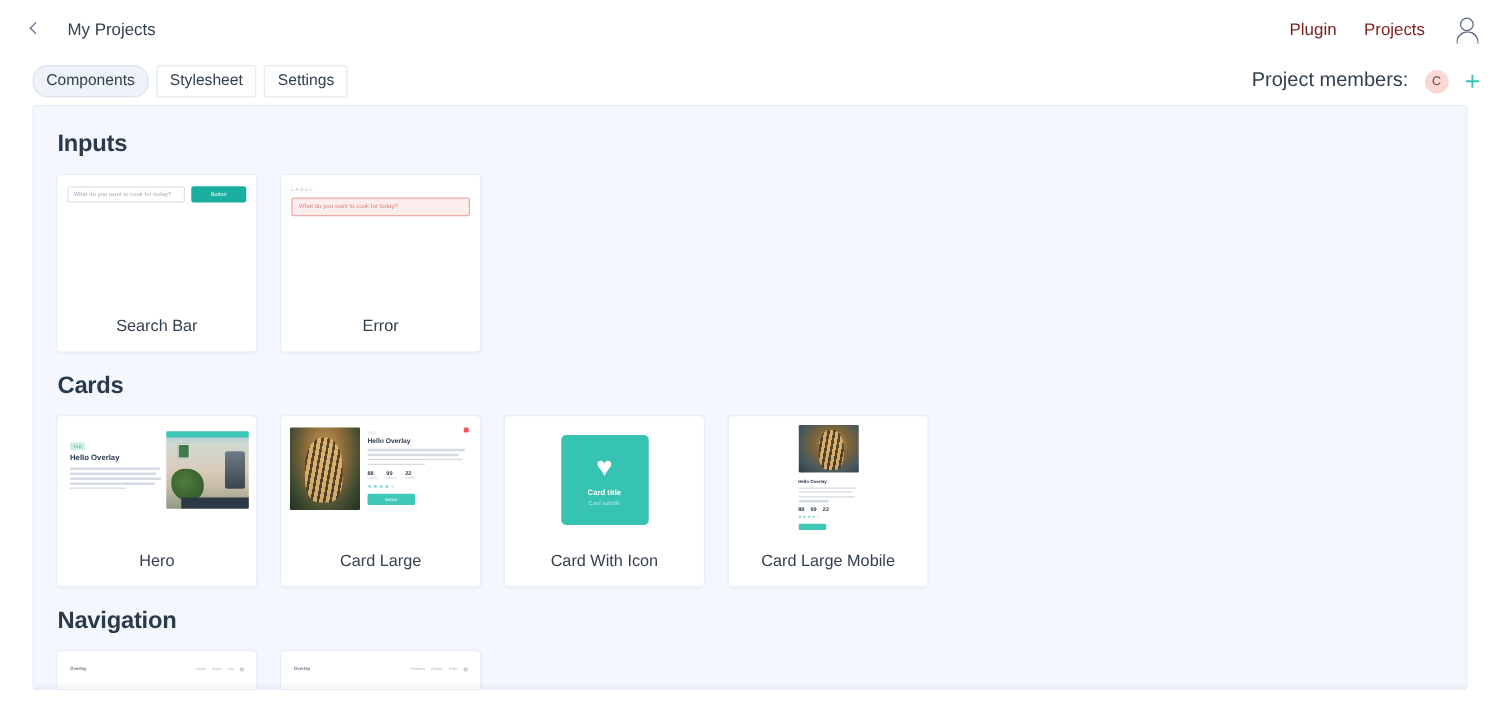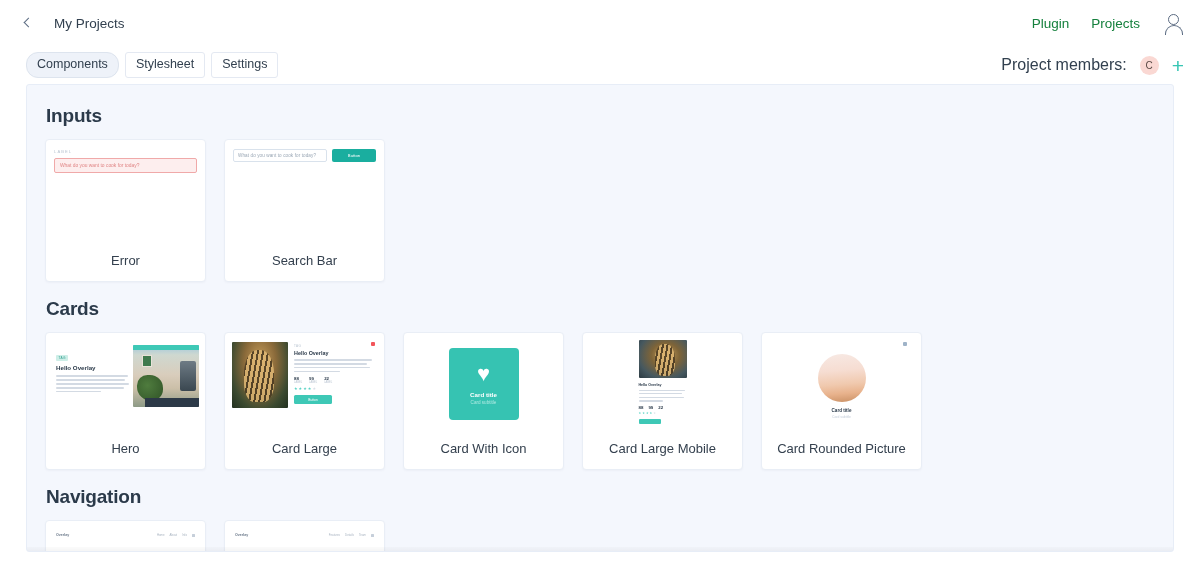--- a/index.html
+++ b/index.html
@@ -22,21 +22,21 @@
     width: 10px; height: 10px; position: relative; display:inline-block;
   }
   .chev-left::before {
     content:""; position:absolute; left:3px; top:1px;
     width: 6px; height: 6px;
     border-left: 1.3px solid #5b6b82; border-bottom: 1.3px solid #5b6b82;
     transform: rotate(45deg);
   }
   .crumb-text { font-size: 13.5px; color: #32404f; }
   .topbar-right { margin-left: auto; display: flex; align-items: center; gap: 22px; }
-  .nav-link { font-size: 13.5px; color: #15803d; cursor: pointer; text-align: right; }
+  .nav-link { font-size: 13.5px; color: #7f1d1d; cursor: pointer; text-align: right; }
   .user-icon { width: 22px; height: 22px; position: relative; }
   .user-icon::before {
     content: ""; position: absolute; left: 6px; top: 2px;
     width: 9px; height: 9px; border: 1.4px solid #5b6b82; border-radius: 50%;
   }
   .user-icon::after {
     content: ""; position: absolute; left: 2.5px; top: 12.5px;
     width: 16px; height: 9px;
     border: 1.4px solid #5b6b82; border-bottom: none;
     border-radius: 9px 9px 0 0;
@@ -286,37 +286,37 @@
 <div class="panel">
  <div class="panel-inner">
 
   <div class="section">
     <div class="section-title">Inputs</div>
     <div class="row">
 
       <div class="comp-card tall">
         <div class="preview">
           <div class="ip">
-            <div class="mini-label">LABEL</div>
-            <div class="err-input">What do you want to cook for today?</div>
-          </div>
-        </div>
-        <div class="comp-label">Error</div>
-      </div>
-
-      <div class="comp-card tall">
-        <div class="preview">
-          <div class="ip">
             <div class="sb-row">
               <div class="sb-input">What do you want to cook for today?</div>
               <div class="sb-button">Button</div>
             </div>
           </div>
         </div>
         <div class="comp-label">Search Bar</div>
+      </div>
+
+      <div class="comp-card tall">
+        <div class="preview">
+          <div class="ip">
+            <div class="mini-label">LABEL</div>
+            <div class="err-input">What do you want to cook for today?</div>
+          </div>
+        </div>
+        <div class="comp-label">Error</div>
       </div>
 
 
     </div>
   </div>
 
   <div class="section">
     <div class="section-title">Cards</div>
     <div class="row">
 
@@ -418,31 +418,20 @@
                 <span class="star" style="font-size:3px">★</span>
                 <span class="star off" style="font-size:3px">★</span>
               </div>
               <div class="clm-btn"></div>
             </div>
           </div>
         </div>
         <div class="comp-label">Card Large Mobile</div>
       </div>
 
-      <div class="comp-card card-h">
-        <div class="preview">
-          <div class="crp-wrap">
-            <div class="crp-dot"></div>
-            <div class="crp-circle"></div>
-            <div class="crp-t">Card title</div>
-            <div class="crp-s">Card subtitle</div>
-          </div>
-        </div>
-        <div class="comp-label">Card Rounded Picture</div>
-      </div>
 
     </div>
   </div>
 
   <div class="section">
     <div class="section-title">Navigation</div>
     <div class="row">
 
       <div class="comp-card nav-h">
         <div class="preview">

